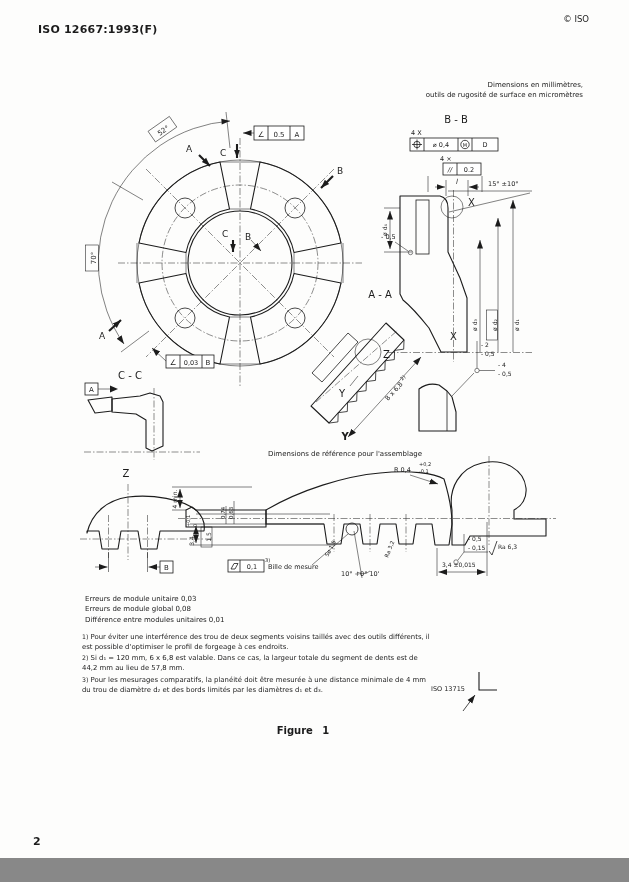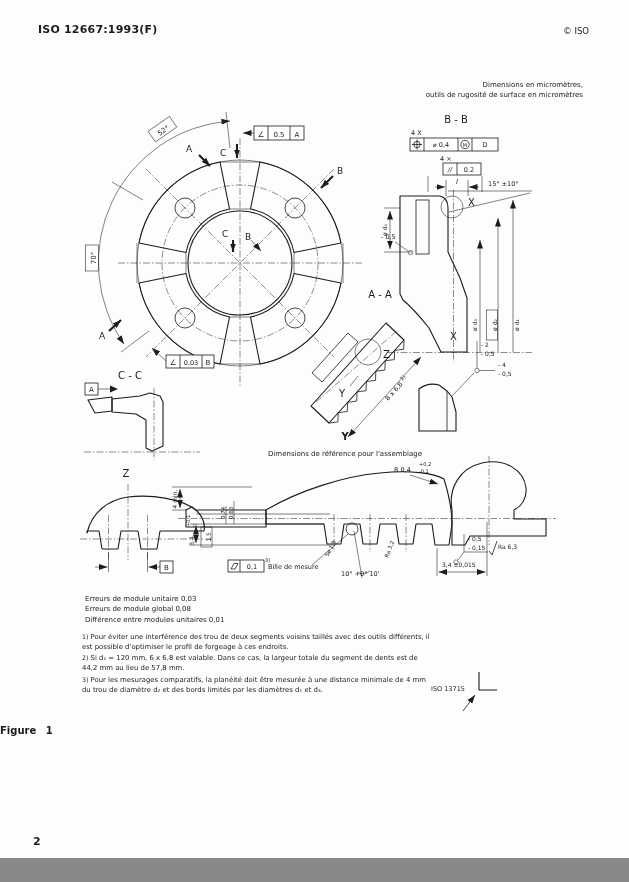--- a/index.html
+++ b/index.html
@@ -1,25 +1,25 @@
 <!DOCTYPE html>
 <html><head>
 <meta charset="utf-8">
 <style>
   html,body{margin:0;padding:0;background:#888;}
   .page{position:relative;width:629px;height:858px;background:#fdfdfc;
         font-family:"DejaVu Sans",sans-serif;color:#1c1c1c;overflow:hidden;margin:0 auto;}
   .hdr-left{position:absolute;left:38px;top:23px;font-size:11px;font-weight:bold;letter-spacing:.2px;}
-  .hdr-right{position:absolute;right:40px;top:26px;font-size:8.5px;margin-left:12px;}
+  .hdr-right{position:absolute;right:40px;top:14px;font-size:8.5px;margin-left:12px;}
   .units{position:absolute;right:46px;top:80px;font-size:7px;text-align:right;line-height:10px;}
   .moderr{position:absolute;left:85px;top:594px;font-size:7px;line-height:10.4px;}
   .fnotes{position:absolute;left:82px;top:632px;width:352px;font-size:6.9px;line-height:9.7px;}
   .fnotes p{margin:0 0 1px 0;}
   .fnotes .mk{font-size:6.2px;}
-  .figcap{position:absolute;left:0;top:725px;width:606px;
+  .figcap{position:absolute;left:0;top:725px;width:606px;text-align:center;
           font-size:10px;font-weight:bold;word-spacing:6px;}
   .pagenum{position:absolute;left:33px;top:835px;font-size:11px;font-weight:bold;}
   svg.draw{position:absolute;left:0;top:0;}
   svg text{fill:#1c1c1c;font-family:"DejaVu Sans",sans-serif;}
   .s1{stroke:#1c1c1c;stroke-width:1.1;fill:none;stroke-linejoin:round;}
   .s08{stroke:#1c1c1c;stroke-width:.8;fill:none;}
   .s2{stroke:#1c1c1c;stroke-width:.55;fill:none;}
   .dd{stroke:#1c1c1c;stroke-width:.5;fill:none;stroke-dasharray:7 2 1.5 2;}
   .thk{stroke:#1c1c1c;stroke-width:2.1;fill:none;}
   .t5{font-size:5px;}.t55{font-size:5.5px;}.t6{font-size:6px;}.t65{font-size:6.5px;}
@@ -31,21 +31,21 @@
 </style>
 </head>
 <body>
 
 <div class="page">
 
   <div class="hdr-left">ISO 12667:1993(F)</div>
   <div class="hdr-right">© ISO</div>
 
   <div class="units">
-    <div>Dimensions en micromètres,</div>
+    <div>Dimensions en millimètres,</div>
     <div>outils de rugosité de surface en micromètres</div>
   </div>
 
   <svg class="draw" width="629" height="882" viewBox="0 0 629 882">
     <defs>
       <marker id="ae" markerWidth="10" markerHeight="8" refX="8.5" refY="4" orient="auto" markerUnits="userSpaceOnUse">
         <path d="M0,1 L8.5,4 L0,7 Z" fill="#1c1c1c"></path>
       </marker>
       <marker id="as" markerWidth="10" markerHeight="8" refX="0.5" refY="4" orient="auto" markerUnits="userSpaceOnUse">
         <path d="M9,1 L0.5,4 L9,7 Z" fill="#1c1c1c"></path>

